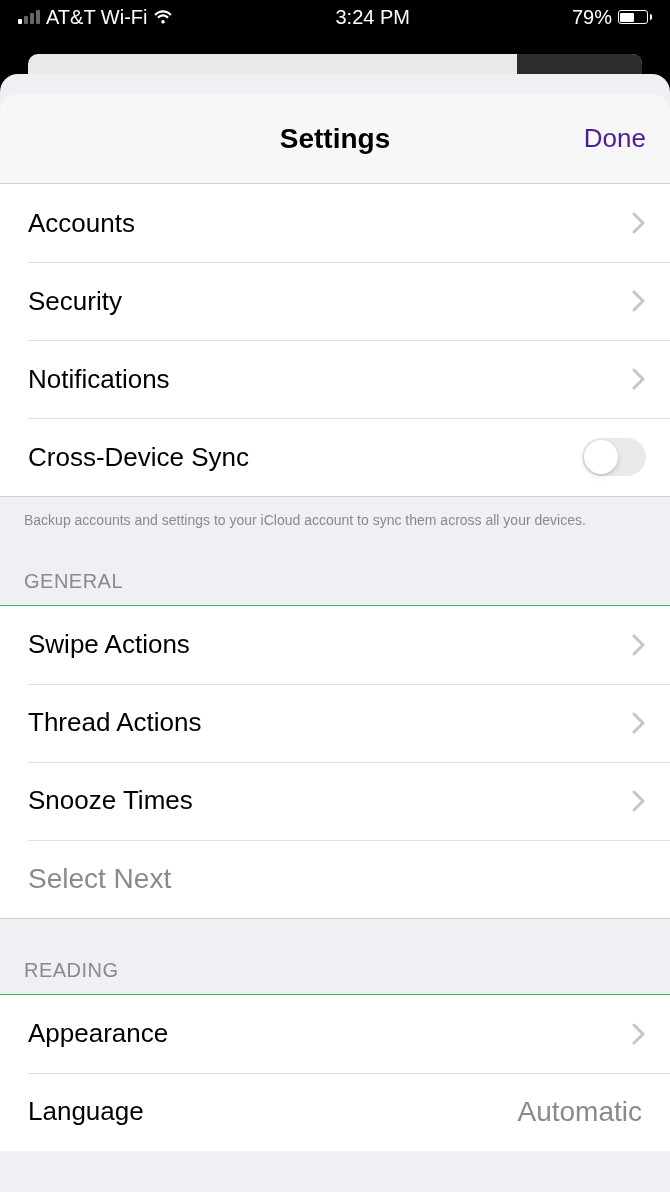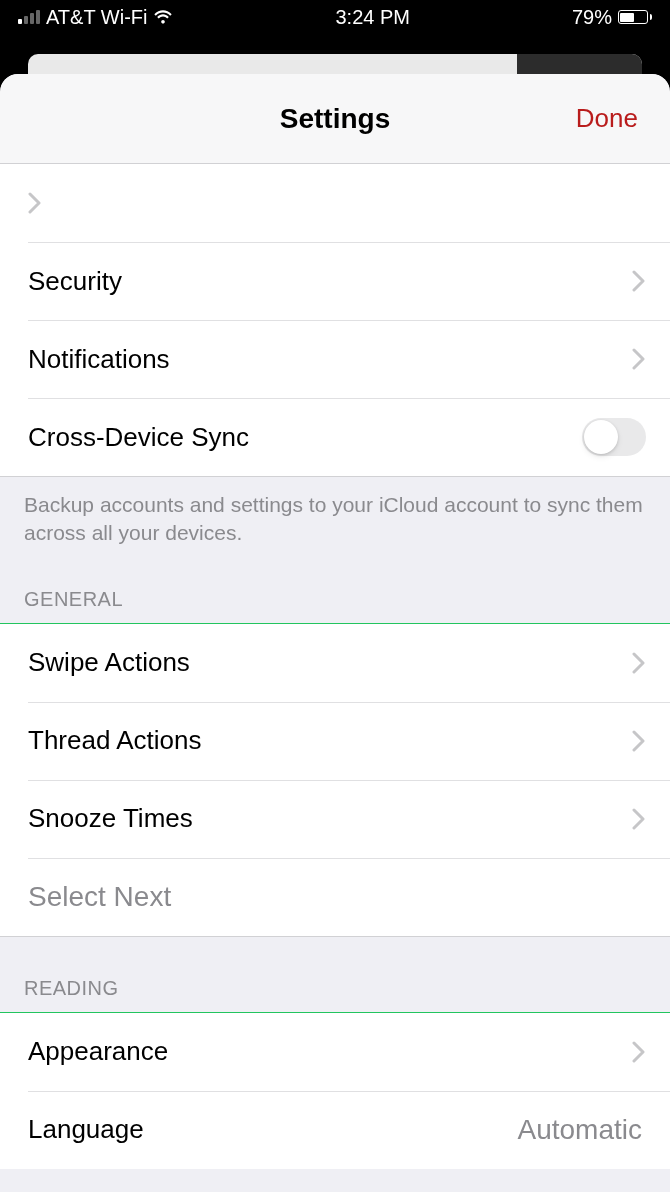--- a/index.html
+++ b/index.html
@@ -110,32 +110,33 @@
     }
     .nav-bar {
       height: 90px;
       background: #f7f7f8;
       border-bottom: 1px solid #d1d1d4;
       display: flex;
       align-items: center;
       justify-content: center;
       position: relative;
       border-radius: 18px 18px 0 0;
+      margin-top: 20px;
     }
     .nav-title {
       font-size: 28px;
       font-weight: 700;
       color: #000;
     }
     .nav-done {
       position: absolute;
-      right: 32px;
+      right: 24px;
       font-size: 26px;
       font-weight: 400;
-      color: #b91c1c;
+      color: #4c1d95;
     }
     .content {
       flex: 1;
       overflow-y: hidden;
       background: #efeff4;
     }
     .group {
       background: #fff;
     }
     .row {
@@ -183,21 +184,21 @@
       top: 2px;
       left: 2px;
       width: 34px;
       height: 34px;
       background: #fff;
       border-radius: 50%;
       box-shadow: 0 1px 3px rgba(0,0,0,0.15), 0 3px 6px rgba(0,0,0,0.08);
     }
     .footer-text {
       padding: 14px 24px 0 24px;
-      font-size: 21px;
+      font-size: 14px;
       line-height: 1.35;
       color: #8a8a8e;
     }
     .section-header {
       padding: 40px 24px 12px 24px;
       font-size: 20px;
       color: #8a8a8e;
       text-transform: uppercase;
       letter-spacing: 0.5px;
     }
@@ -246,20 +247,21 @@
   <div class="sheet">
     <div class="nav-bar">
       <div class="nav-title">Settings</div>
       <div class="nav-done">Done</div>
     </div>
 
     <div class="content">
 
       <div class="group group-border-bottom">
         <div class="row">
+          <div class="row-label">Accounts</div>
           <span class="chevron">
             <svg width="14" height="22" viewBox="0 0 14 22">
                 <path d="M2 2l9 9-9 9" stroke="#c6c6c8" stroke-width="3" fill="none" stroke-linecap="round" stroke-linejoin="round"></path>
               </svg>
           </span>
         </div>
         <div class="row">
           <div class="row-label">Security</div>
           <span class="chevron">
             <svg width="14" height="22" viewBox="0 0 14 22">

